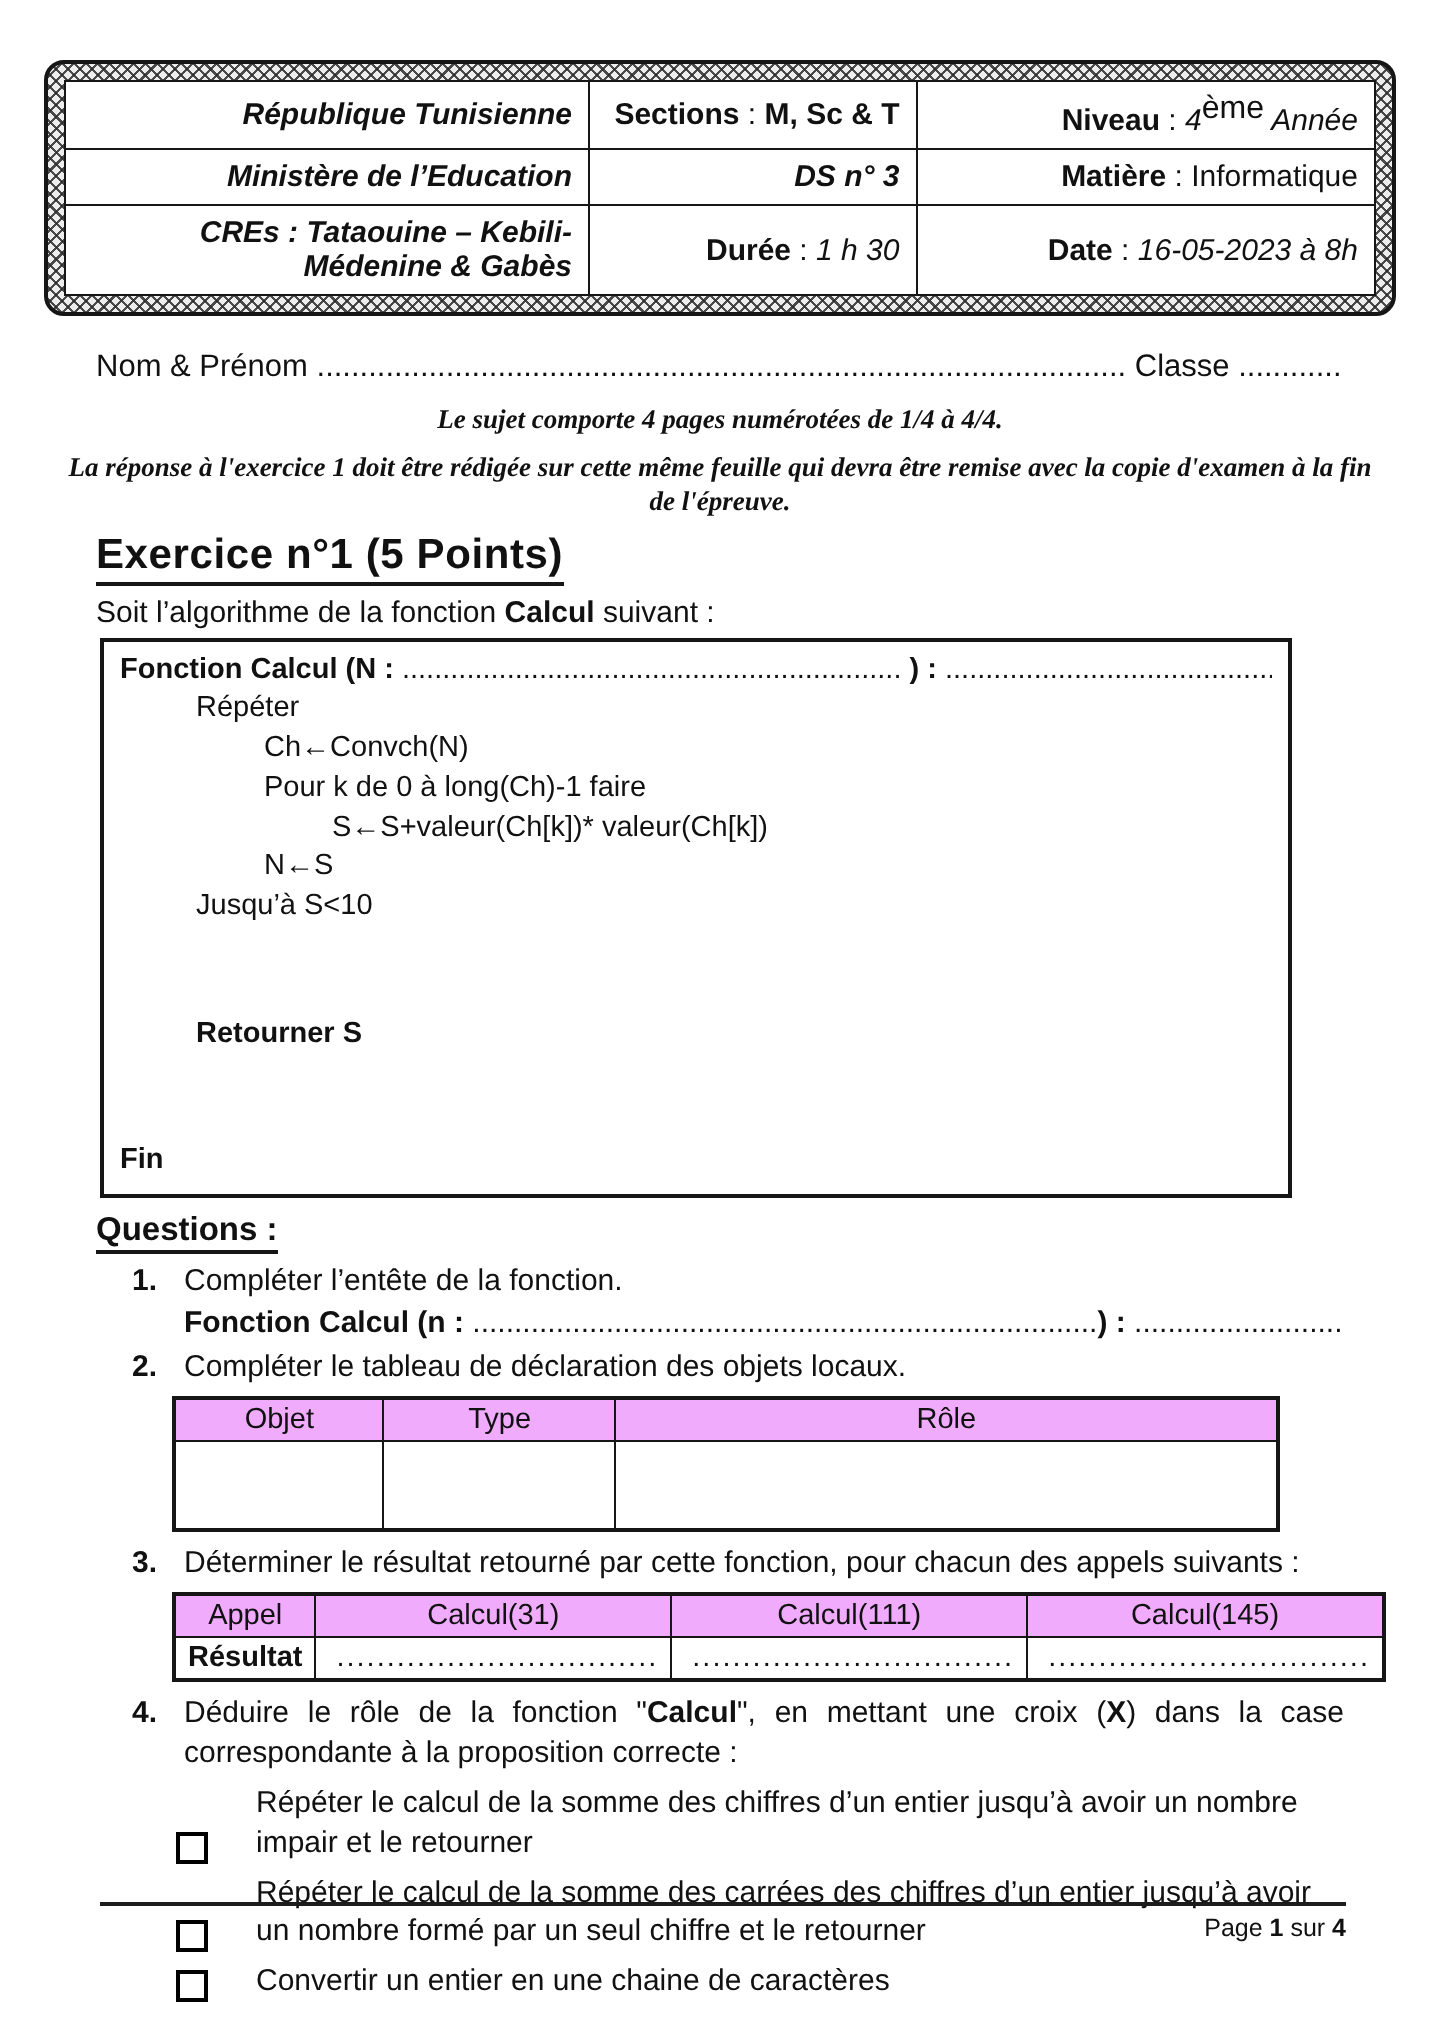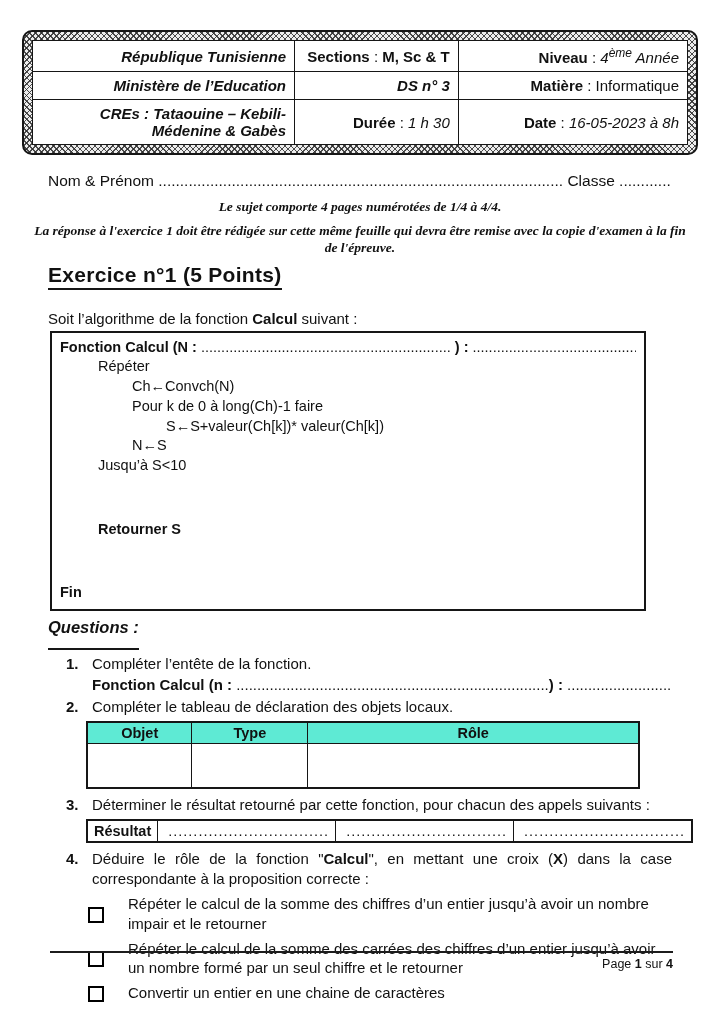--- a/index.html
+++ b/index.html
@@ -33,21 +33,21 @@
     border:1.2px solid #161616;
     padding:5px 8px;
     text-align:right;
     vertical-align:middle;
   }
   .hdr .c1 { width:40%; font-weight:bold; font-style:italic; }
   .hdr .c2 { width:25%; }
   .hdr .c3 { width:35%; }
   .lbl { font-weight:bold; }
   .ital { font-style:italic; }
-  .sup { font-size:12px; vertical-align:super; font-style:italic; }
+  .sup { font-size:16px; vertical-align:super; }
 
   
   .name-line {
     margin:17px 48px 0 48px;
     font-size:15.5px;
     white-space:nowrap;
     overflow:hidden;
   }
 
   
@@ -57,21 +57,21 @@
     font-style:italic;
     text-align:center;
     font-size:13.5px;
     line-height:1.25;
   }
   .note1 { margin-top:9px; }
   .note2 { margin:7px auto 0 auto; width:655px; }
 
   
   .ex-title {
-    margin:6px 0 15px 48px;
+    margin:6px 0 0 48px;
     display:inline-block;
     font-size:21px;
     font-weight:bold;
     border-bottom:2.5px solid #161616;
     padding-bottom:1px;
     letter-spacing:.3px;
   }
   .intro { margin:5px 48px 0 48px; font-size:15px; }
 
   
@@ -89,23 +89,22 @@
   .ind2 { padding-left:72px; }
   .ind3 { padding-left:106px; }
   .b { font-weight:bold;margin-top:44px; }
 
   
   .q-heading {
     margin:7px 0 0 48px;
     display:inline-block;
     font-size:16.5px;
     font-weight:bold;
-    font-style:italic;
     border-bottom:2px solid #161616;
-    padding-bottom:11px;
+    padding-bottom:0;
   }
   .q-item { display:flex; margin:4px 48px 0 66px; font-size:15px; line-height:1.3; }
   .q-num { font-weight:bold; width:26px; flex:0 0 26px; }
   .q-text { flex:1; }
   .just { text-align:justify; }
   .fn-line {
     margin:2px 48px 0 92px;
     font-size:15px;
     font-weight:bold;
     white-space:nowrap;
@@ -119,34 +118,34 @@
     margin:5px 0 0 86px;
     width:554px;
     font-size:14.5px;
     border:2px solid #161616;
   }
   table.doc th, table.doc td {
     border:1.4px solid #161616;
     padding:2px 6px;
     text-align:center;
   }
-  table.doc th { background:#5eead4; font-weight:bold;margin-left:48px; }
+  table.doc th { background:#f0abfc; font-weight:normal;margin-left:48px; }
   .decl td { height:44px; }
   .decl .w-objet { width:19%; }
   .decl .w-type  { width:21%; }
   .decl .w-role  { width:60%; }
   .calls th, .calls td { height:21px; }
   .calls .w-appel { width:22%; }
   .calls .w-call  { width:26%; }
   .calls td.dots-cell { text-align:left; padding-left:10px; letter-spacing:1px; }
   .row-label { font-weight:bold; }
 
   
   .options { margin:6px 48px 0 88px; }
-  .opt { display:flex; align-items:center; margin-top:5px; }
+  .opt { display:flex; align-items:flex-end; margin-top:5px; }
   .chk {
     width:16px; height:16px;
     border:2.2px solid #000;
     flex:0 0 16px;
     margin:2px 24px 0 0;
     background:#fff;
   }
   .opt-text { font-size:15px; line-height:1.32; width:540px; }
 
   
@@ -263,20 +262,26 @@
 </tbody>
   </table>
 
 <div class="q-item" style="margin-top:6px;">
   <span class="q-num">3.</span>
   <span class="q-text">Déterminer le résultat retourné par cette fonction, pour chacun des appels suivants :</span>
 </div>
 
 <table class="doc calls">
   <tbody>
+      <tr>
+    <th class="w-appel">Appel</th>
+    <th class="w-call">Calcul(31)</th>
+    <th class="w-call">Calcul(111)</th>
+    <th class="w-call">Calcul(145)</th>
+  </tr>
   <tr>
     <td class="row-label">Résultat</td>
     <td class="dots-cell">................................</td>
     <td class="dots-cell">................................</td>
     <td class="dots-cell">................................</td>
   </tr>
 </tbody>
   </table>
 
 <div class="q-item" style="margin-top:6px;">

